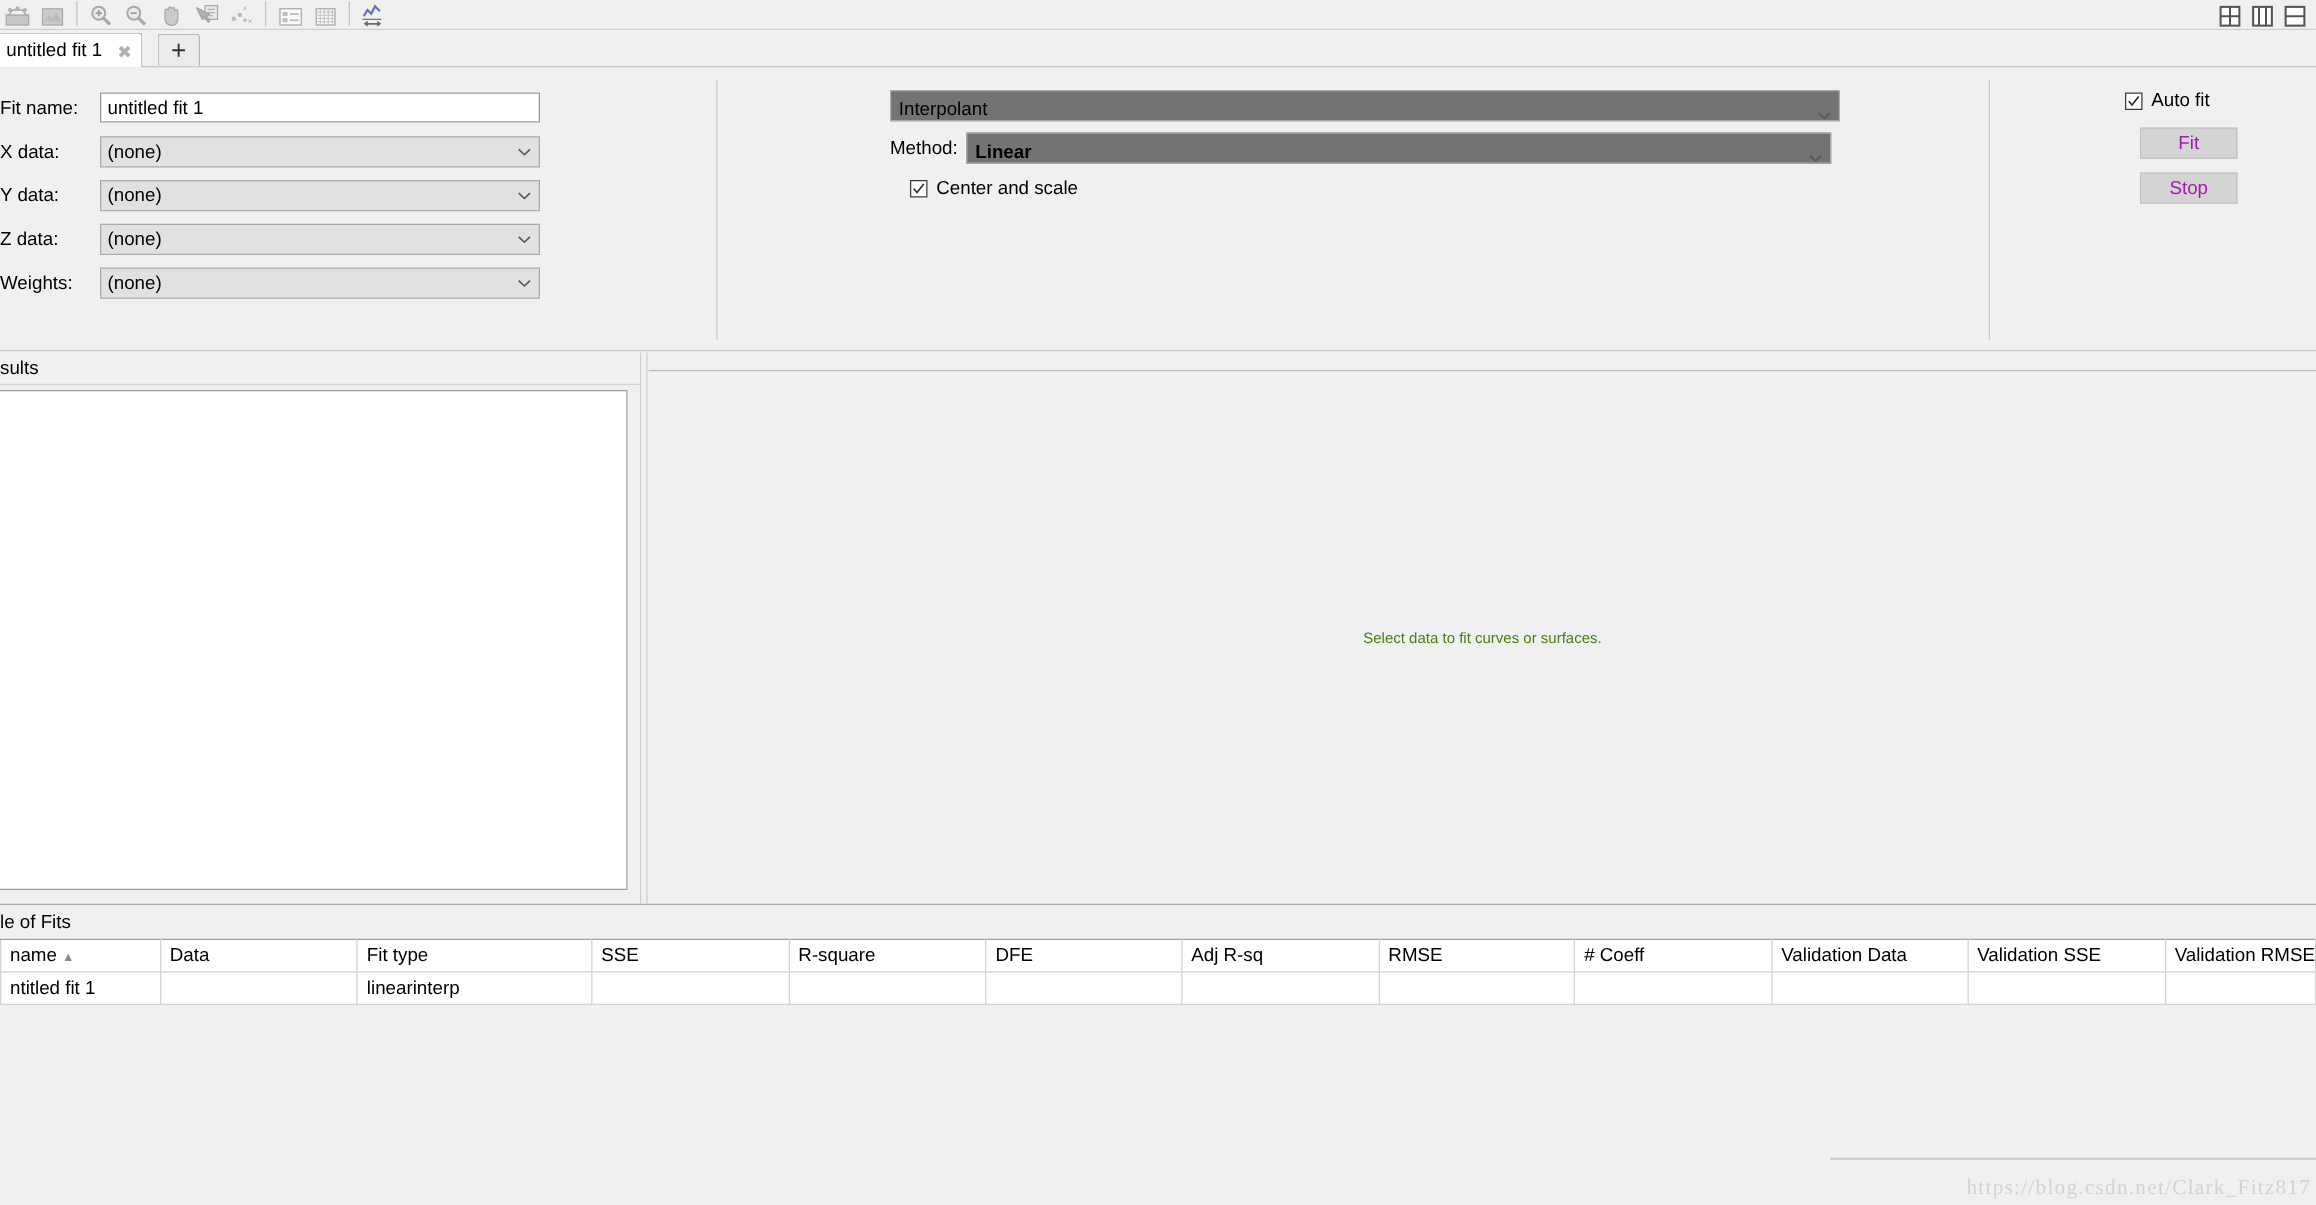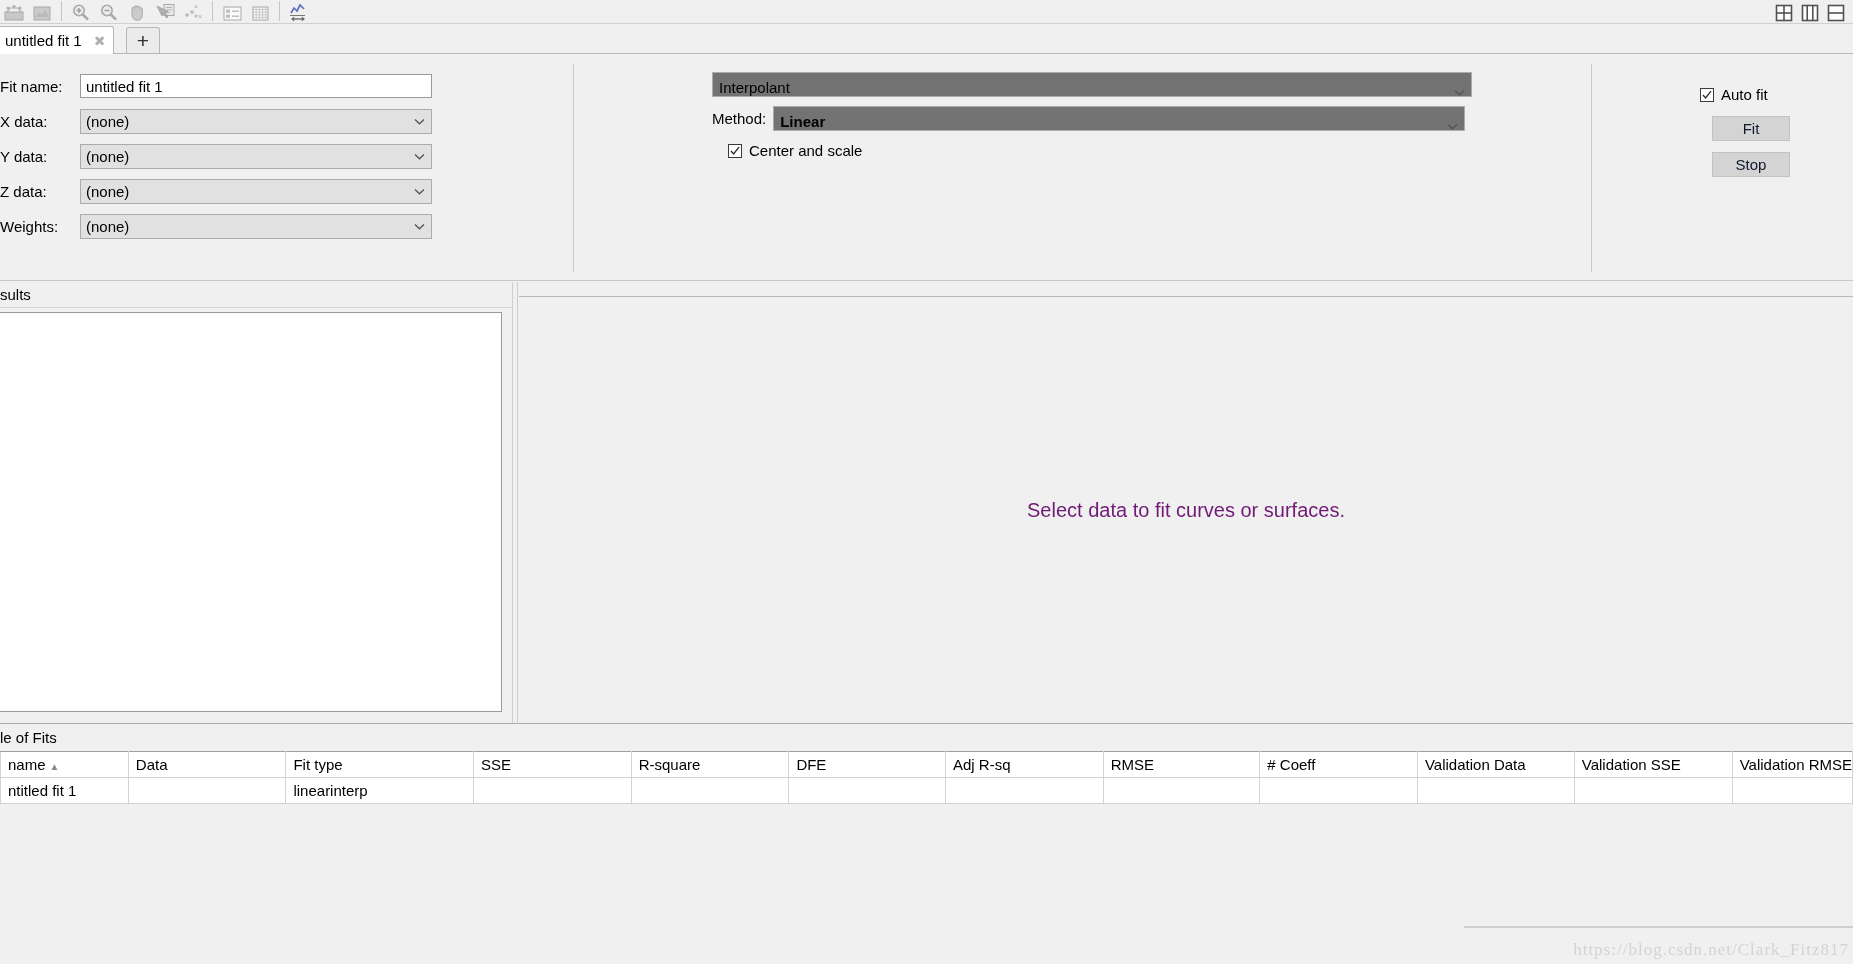--- a/index.html
+++ b/index.html
@@ -145,26 +145,26 @@
     border: 1px solid #3b3b3b;
     background: #fff;
     box-sizing: border-box;
     margin-right: 7px;
     position: relative;
     flex: 0 0 auto;
   }
   .cbox svg { position: absolute; left: 1px; top: 1px; }
 
   
-  .right { position: absolute; top: 32px; }
+  .right { position: absolute; top: 18px; }
   .btn {
     width: 78px; height: 25px;
     background: #d4d4d4;
     border: 1px solid #c2c2c2;
-    color: #0f172a;
+    color: #a21caf;
     display: flex; align-items: center; justify-content: center;
     font-size: 15px;
     box-sizing: border-box;
   }
 
   
   .respanel {
     position: absolute; left: 0; top: 282px;
     width: 513px; height: 441px;
     background: #f0f0f0;
@@ -196,21 +196,21 @@
 
   
   .plotarea {
     position: absolute; left: 519px; top: 296px;
     width: 1334px; height: 427px;
     background: #f0f0f0;
     display: flex; align-items: center; justify-content: center;
     border-top: 1px solid #b9b9b9;
     box-sizing: border-box;
   }
-  .plotmsg { font-size: 20px; color: #701a75; }
+  .plotmsg { font-size: 12px; color: #4d7c0f; }
 
   
   .tofpanel {
     position: absolute; left: 0; top: 723px;
     width: 1853px; height: 241px;
     background: #f0f0f0;
     border-top: 1px solid #a9a9a9;
     box-sizing: border-box;
   }
   .tof-title {

